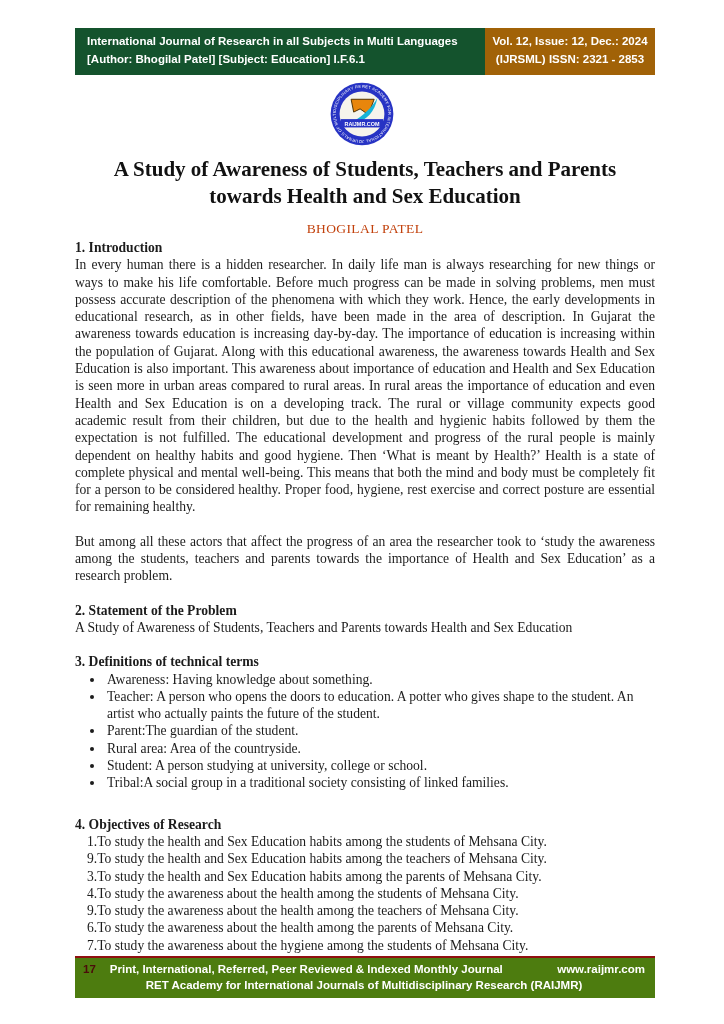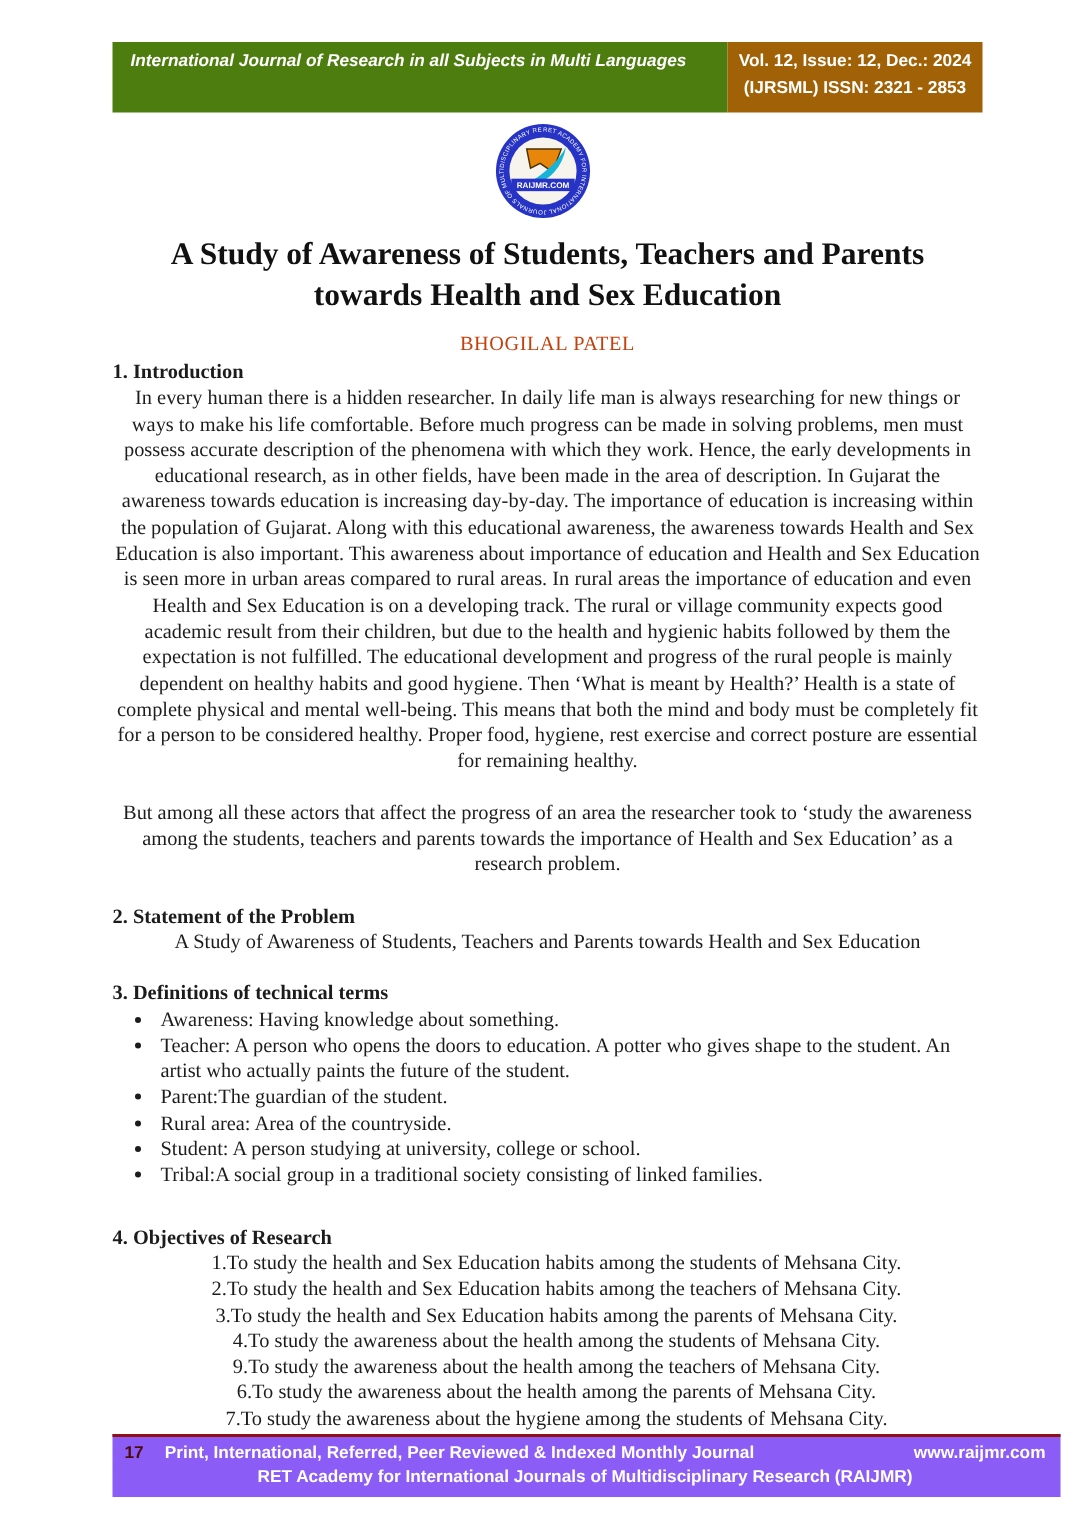--- a/index.html
+++ b/index.html
@@ -14,24 +14,23 @@
   .page { position:absolute; inset:0; }
 
   
   .journal-header {
     position:absolute; top:28px; left:75px; width:580px; height:47px;
     display:flex;
     font-family:"Liberation Sans", sans-serif;
     font-weight:bold; color:#ffffff; font-size:11.5px; line-height:17.5px;
   }
   .header-left {
-    background:#4d7c0f; flex:1;
+    background:#14532d; flex:1;
     padding:5px 8px 0 12px;
     box-sizing:border-box;
-    font-style:italic;
   }
   .header-right {
     background:#a16207; width:170px;
     text-align:center; padding-top:5px;
     box-sizing:border-box;
   }
 
   
   .logo-wrap {
     position:absolute; top:82px; left:0; width:724px;
@@ -50,57 +49,58 @@
   }
 
   
   .content {
     position:absolute; top:239px; left:75px; width:580px;
     font-size:13.6px; line-height:17.3px; text-align:justify;
   }
   .section-heading {
     font-weight:bold; font-size:13.6px; margin:0; text-align:left;
   }
-  .content p { margin:0;text-align:center; }
+  .content p { margin:0; }
   .gap { height:17px; }
   .gap-lg { height:24px; }
 
   ul.def-list {
     margin:0; padding:0 0 0 30px;
     list-style-type:disc;
     text-align:left;
   }
   ul.def-list li { margin:0; padding-left:2px; }
 
   .obj-list { padding-left:12px; text-align:left; }
   .obj-item { margin:0; }
 
   
   .journal-footer {
-    position:absolute; top:956px; left:75px; width:632px;
-    background:#8b5cf6; border-top:2px solid #911010;
+    position:absolute; top:956px; left:75px; width:580px;
+    background:#4d7c0f; border-top:2px solid #911010;
     color:#ffffff;
     font-family:"Liberation Sans", sans-serif;
     font-weight:bold; font-size:11.5px; line-height:16px;
     padding:3px 10px 5px 8px; box-sizing:border-box;
   }
   .footer-row1 { display:flex; align-items:baseline; }
   .footer-pagenum { color:#4c0b0b; margin-right:14px; }
   .footer-text1 { flex:1; }
   .footer-site { text-align:right; }
   .footer-row2 { text-align:center; }
 </style>
 </head>
 <body>
 
 <div class="page">
 
   <div class="journal-header">
     <div class="header-left">
       <div>International Journal of Research in all Subjects in Multi Languages</div>
+      <div>[Author: Bhogilal Patel] [Subject: Education] I.F.6.1</div>
     </div>
     <div class="header-right">
       <div>Vol. 12, Issue: 12, Dec.: 2024</div>
       <div>(IJRSML) ISSN: 2321 - 2853</div>
     </div>
   </div>
 
   <div class="logo-wrap">
     <svg width="64" height="64" viewBox="0 0 100 100">
       <circle cx="50" cy="50" r="49" fill="#2733C4"></circle>
@@ -143,21 +143,21 @@
       <li>Parent:The guardian of the student.</li>
       <li>Rural area: Area of the countryside.</li>
       <li>Student: A person studying at university, college or school.</li>
       <li>Tribal:A social group in a traditional society consisting of linked families.</li>
     </ul>
 
     <div class="gap-lg"></div>
     <h3 class="section-heading">4. Objectives of Research</h3>
     <div class="obj-list">
       <p class="obj-item">1.To study the health and Sex Education habits among the students of Mehsana City.</p>
-      <p class="obj-item">2.To study the health and Sex Education habits among the teachers of Mehsana City.</p>
+      <p class="obj-item">9.To study the health and Sex Education habits among the teachers of Mehsana City.</p>
       <p class="obj-item">3.To study the health and Sex Education habits among the parents of Mehsana City.</p>
       <p class="obj-item">4.To study the awareness about the health among the students of Mehsana City.</p>
       <p class="obj-item">9.To study the awareness about the health among the teachers of Mehsana City.</p>
       <p class="obj-item">6.To study the awareness about the health among the parents of Mehsana City.</p>
       <p class="obj-item">7.To study the awareness about the hygiene among the students of Mehsana City.</p>
       <p class="obj-item">8.To study the awareness about the hygiene among the teachers of Mehsana City.</p>
     </div>
   </div>
 
   <div class="journal-footer">

